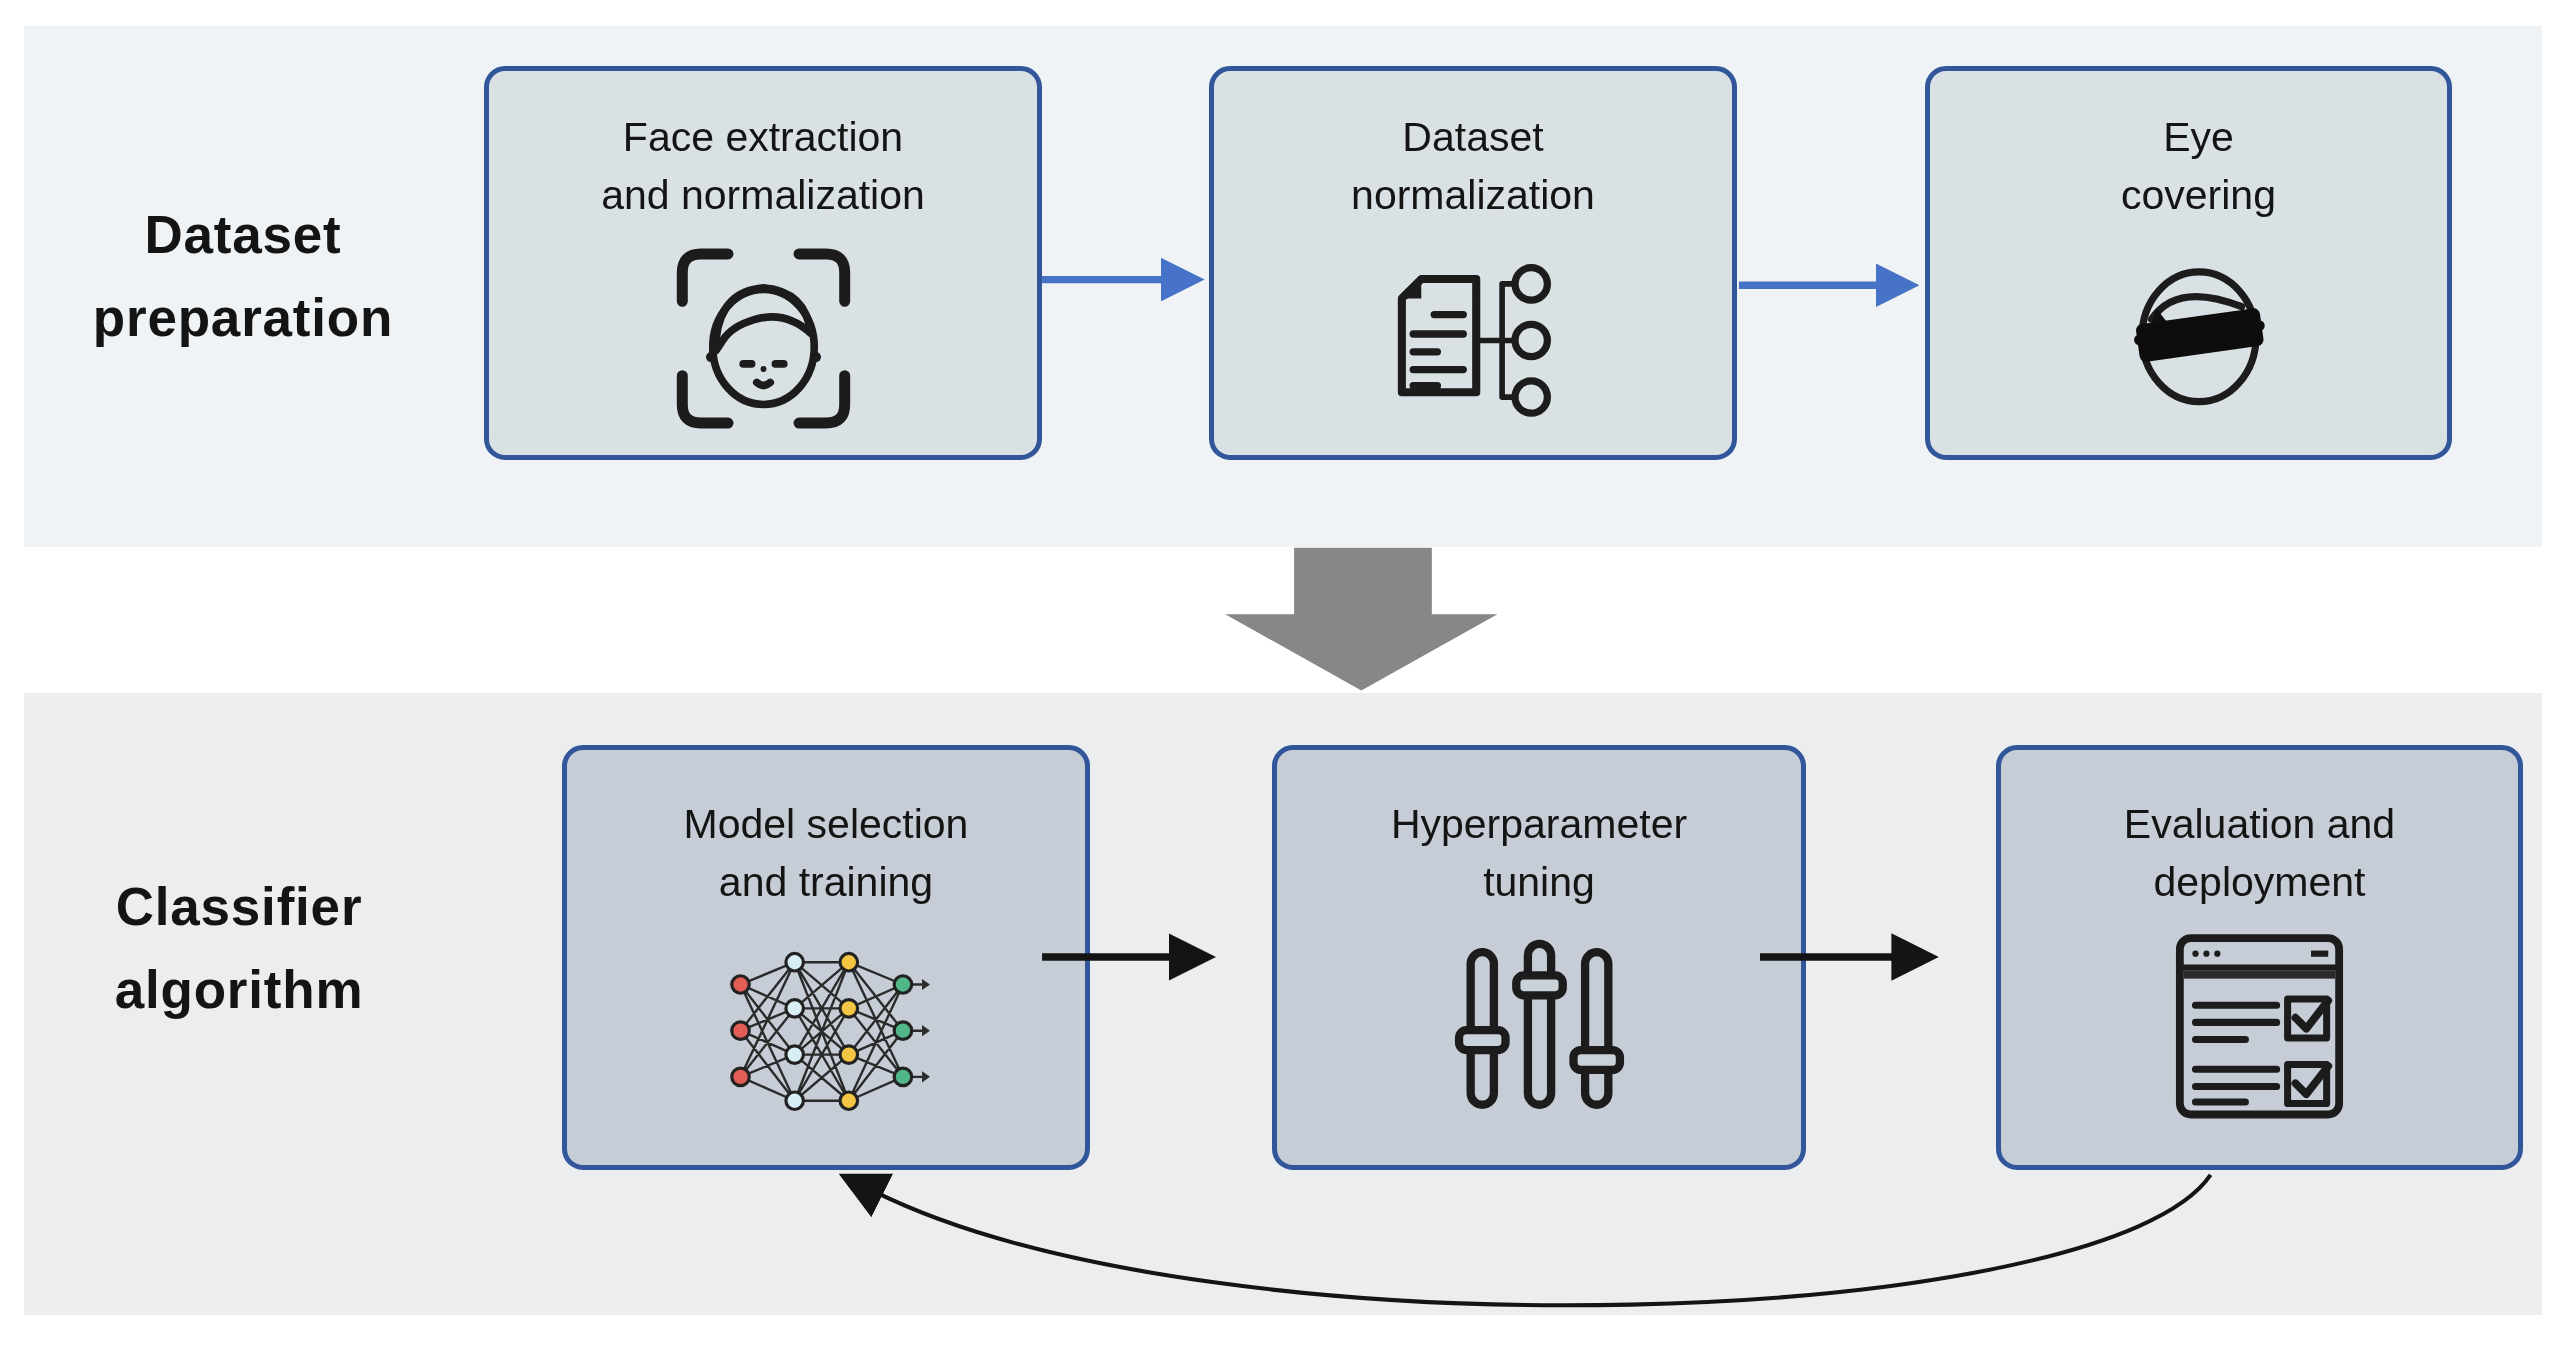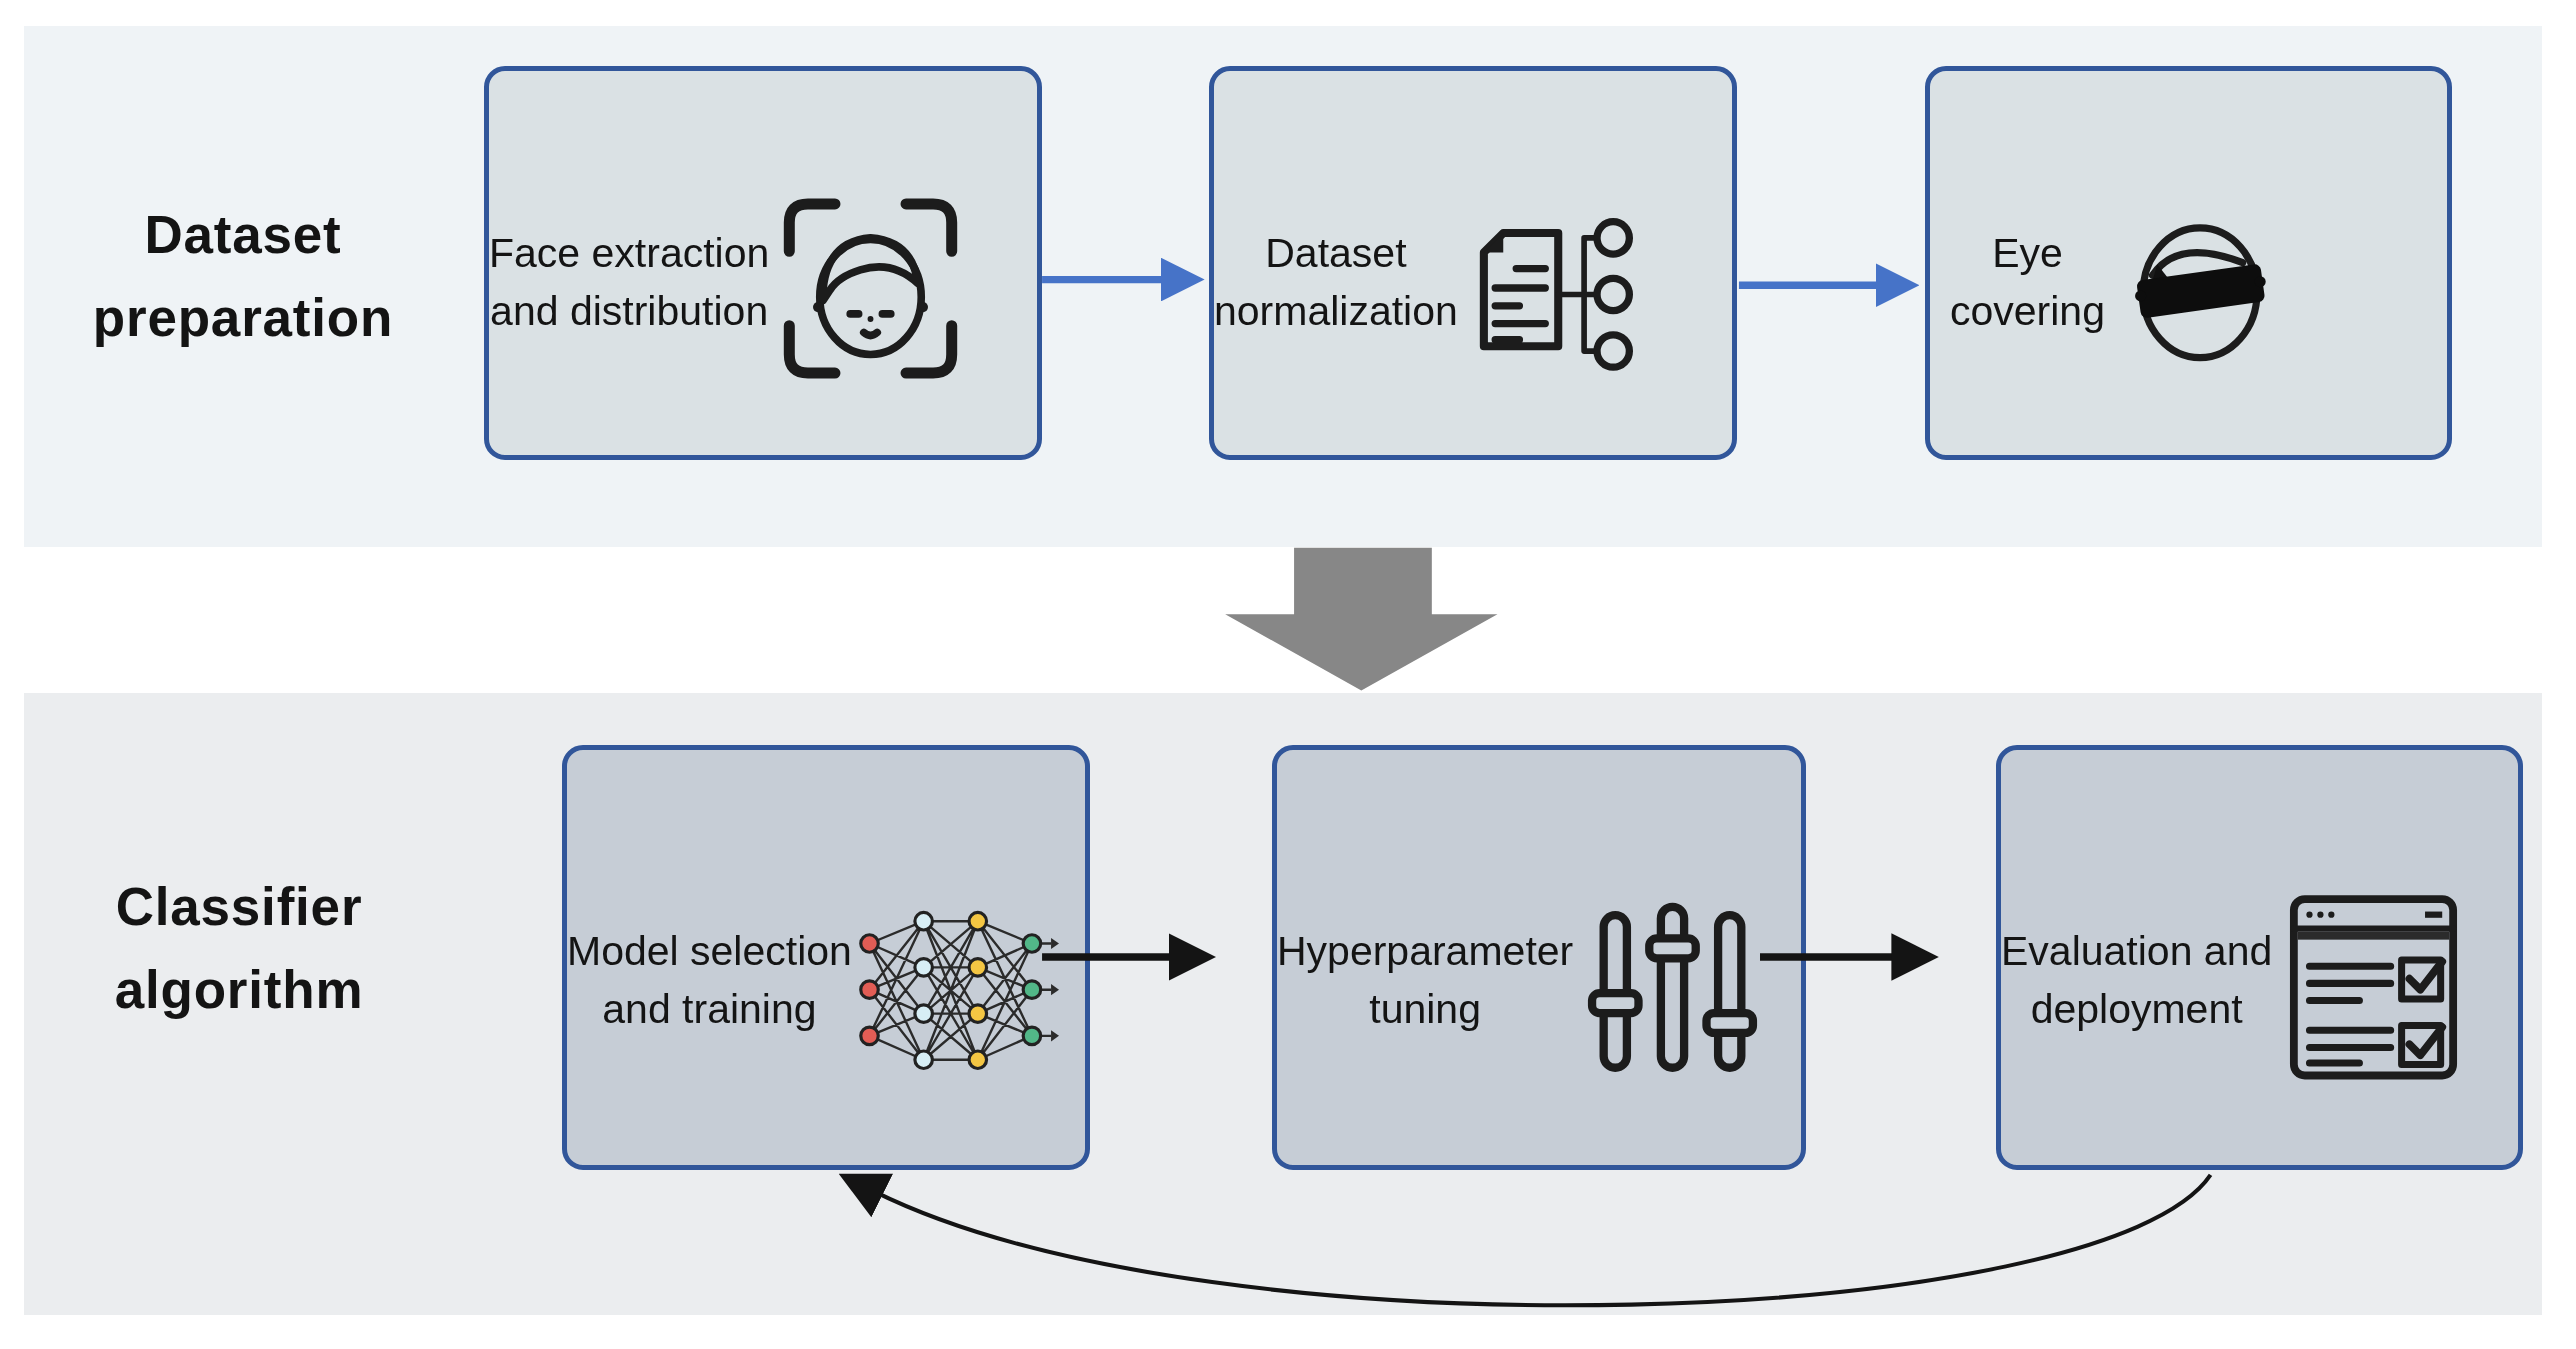--- a/index.html
+++ b/index.html
@@ -5,21 +5,21 @@
   html,body{margin:0;padding:0;background:#ffffff;}
   body{font-family:"Liberation Sans", sans-serif;}
   .canvas{position:relative;width:2576px;height:1350px;background:#ffffff;overflow:hidden;}
   .band{position:absolute;left:24px;width:2518px;}
   .band.top{top:26px;height:521px;background:#eff3f6;}
   .band.bottom{top:693px;height:622px;background:#ebedef;}
   .row-label{position:absolute;text-align:center;font-weight:700;color:#141414;
              font-size:53px;line-height:83px;letter-spacing:0.8px;}
   .row-label span{display:block;}
   .box{position:absolute;box-sizing:border-box;border:5.7px solid #31569a;border-radius:21px;
-       display:flex;flex-direction:row;align-items:center;}
+       display:flex;flex-direction:column;align-items:center;}
   .box.top-row{background:#dae1e4;padding-top:37px;}
   .box.bottom-row{background:#c6cdd6;padding-top:45px;margin-left:48px;}
   .box-label{text-align:center;color:#141414;font-size:41px;line-height:58px;}
   .box-label span{display:block;white-space:nowrap;}
   .icon{margin-top:13px;}
   svg.overlay{position:absolute;left:0;top:0;pointer-events:none;}
   .ic{stroke:#1c1c1c;fill:none;stroke-linecap:round;stroke-linejoin:round;}
 </style>
 </head>
 <body>
@@ -34,21 +34,21 @@
     <span>preparation</span>
   </div>
   <div class="row-label" style="left:20px;top:865px;width:438px;">
     <span>Classifier</span>
     <span>algorithm</span>
   </div>
 
   <div class="box top-row" style="left:484px;top:66px;width:558px;height:394px;">
     <div class="box-label">
       <span>Face extraction</span>
-      <span>and distribution</span>
+      <span>and normalization</span>
     </div>
     <svg class="icon" width="203" height="203" viewBox="0 0 240 240">
       <g class="ic" stroke-width="13">
         <path d="M78 20 H46 Q24 20 24 42 V76"></path>
         <path d="M162 20 H194 Q216 20 216 42 V76"></path>
         <path d="M78 220 H46 Q24 220 24 198 V164"></path>
         <path d="M162 220 H194 Q216 220 216 198 V164"></path>
       </g>
       <g class="ic" stroke-width="9">
         <ellipse cx="120" cy="130" rx="60" ry="68"></ellipse>

